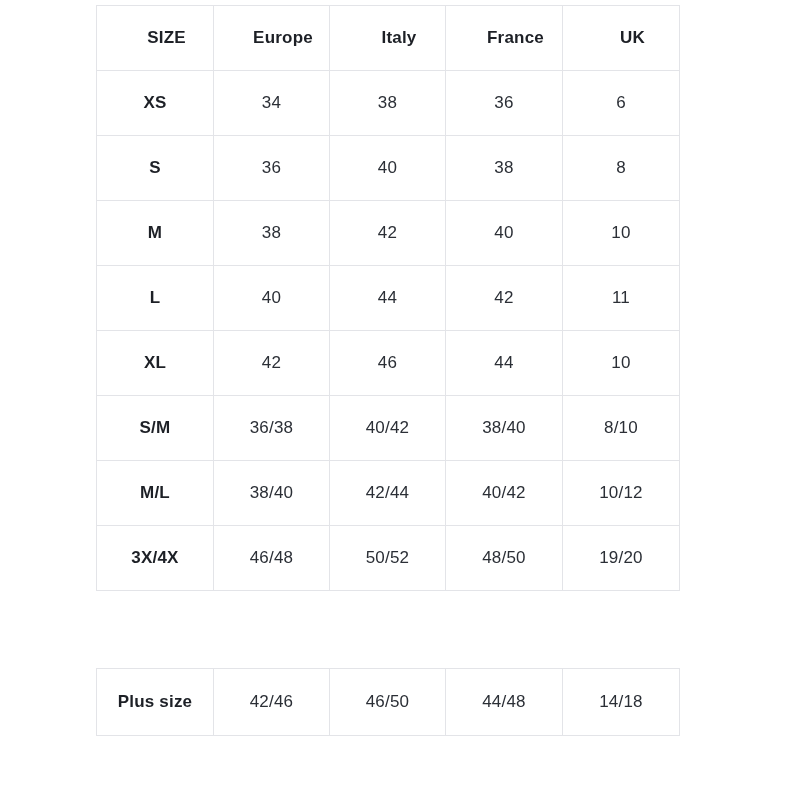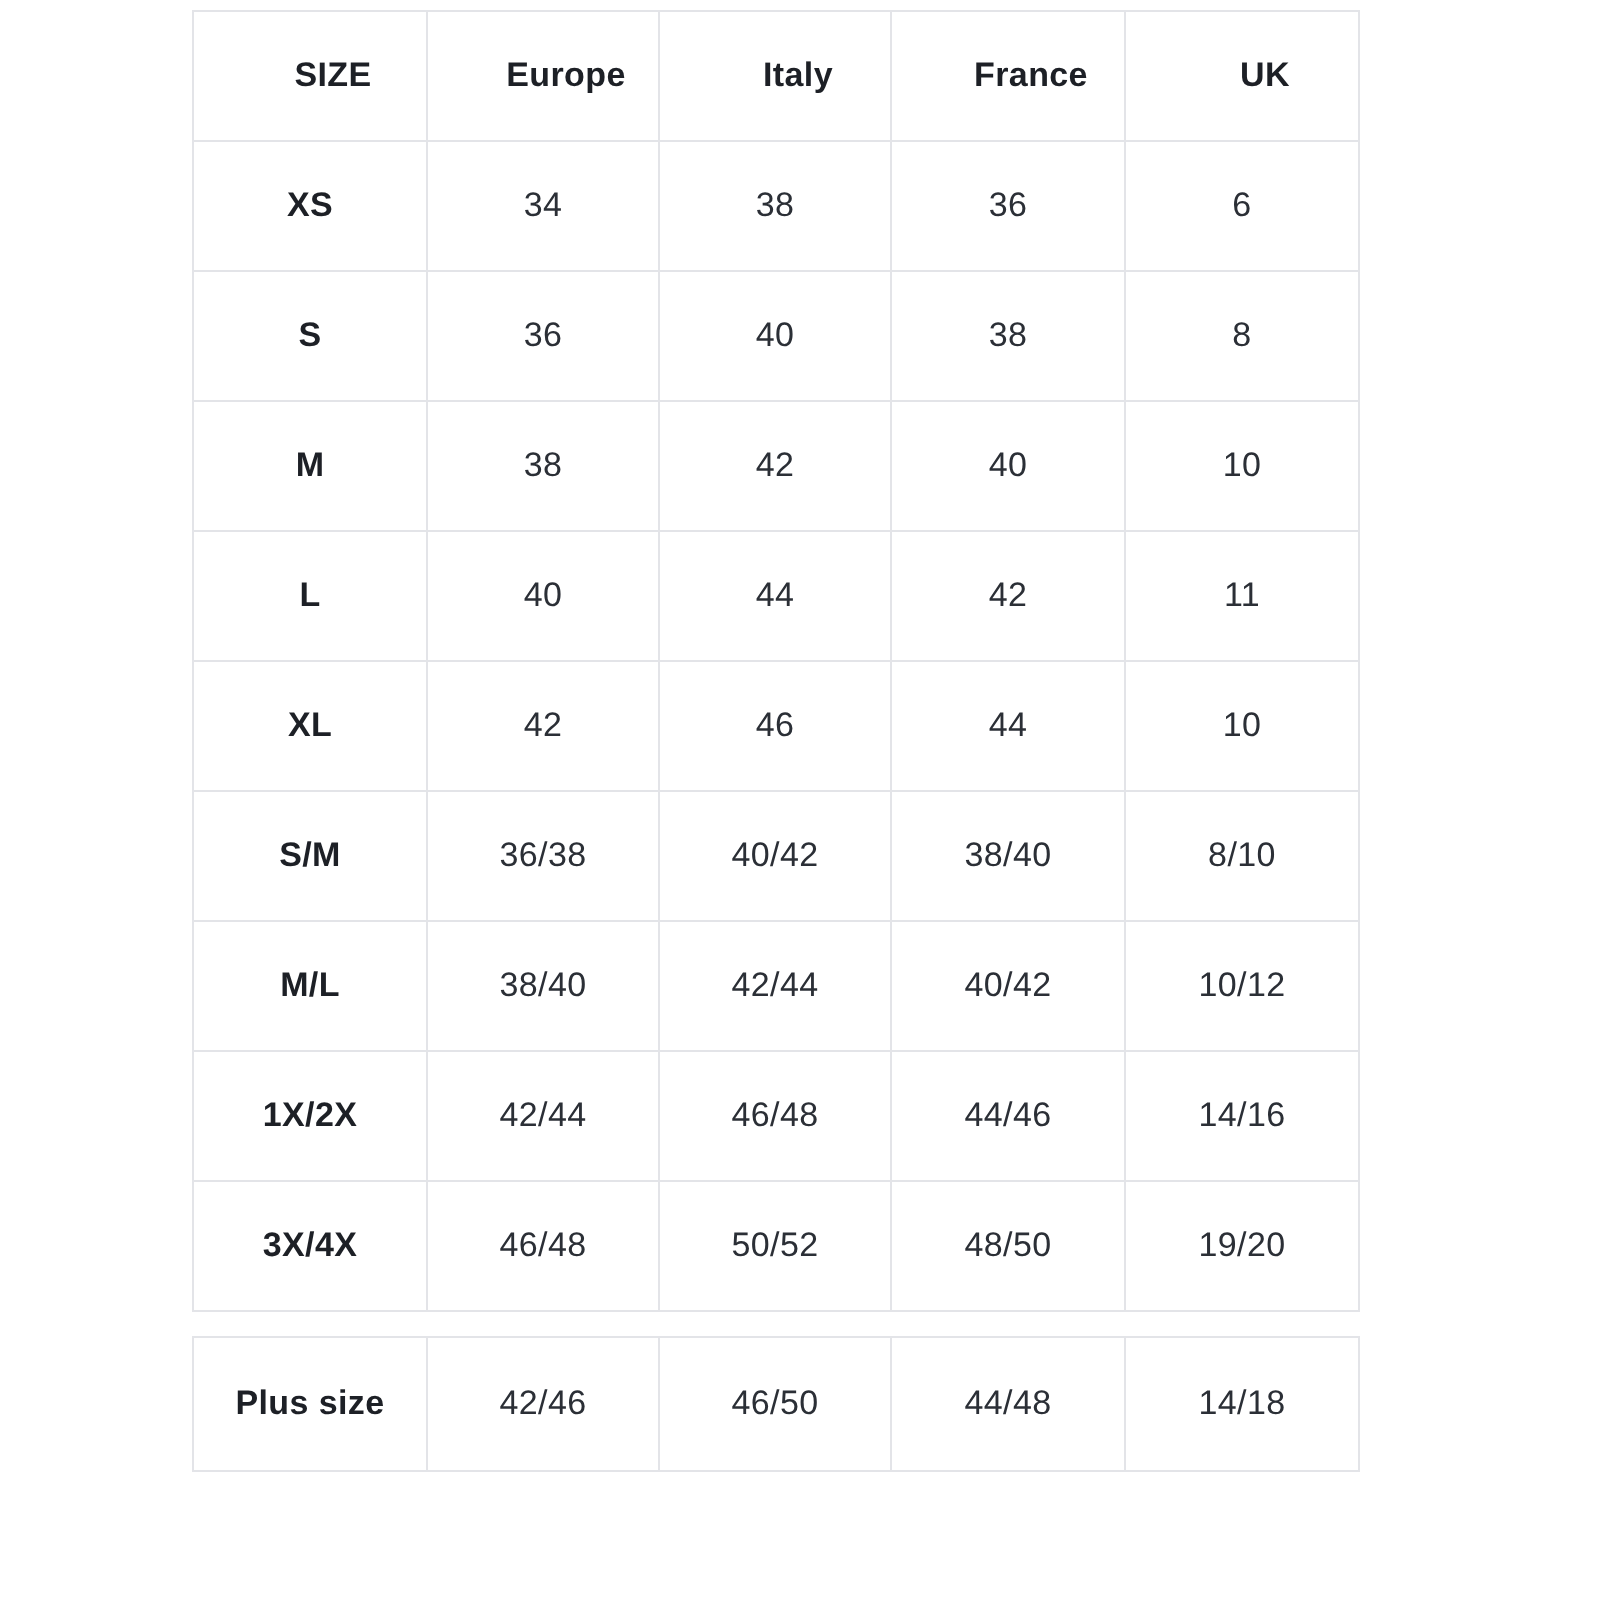--- a/index.html
+++ b/index.html
@@ -133,27 +133,20 @@
           <td>8/10</td>
         </tr>
         <tr>
           <th>M/L</th>
           <td>38/40</td>
           <td>42/44</td>
           <td>40/42</td>
           <td>10/12</td>
         </tr>
         <tr>
-          <th>1X/2X</th>
-          <td>42/44</td>
-          <td>46/48</td>
-          <td>44/46</td>
-          <td>14/16</td>
-        </tr>
-        <tr>
           <th>3X/4X</th>
           <td>46/48</td>
           <td>50/52</td>
           <td>48/50</td>
           <td>19/20</td>
         </tr>
       </tbody>
     </table>
   </div>
 

